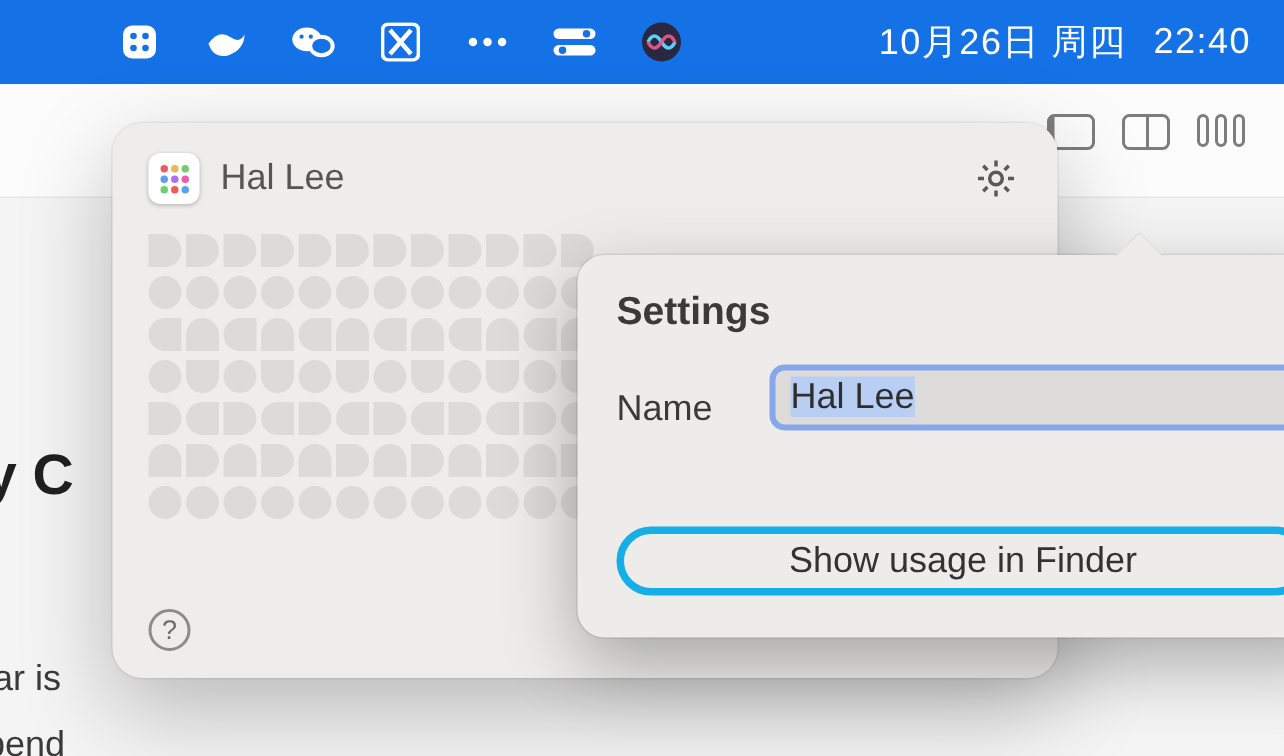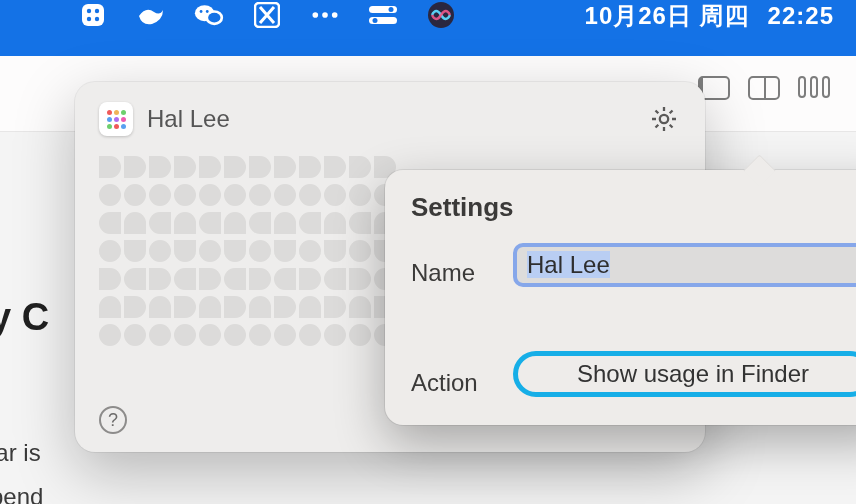--- a/index.html
+++ b/index.html
@@ -10,26 +10,25 @@
       background: #fff;
       overflow: hidden;
       position: relative;
     }
 
     
     .menubar {
       background: #1472e6;
       height: 56px;
       display: flex;
-      align-items: flex-start;
+      align-items: center;
       padding: 0 18px;
       gap: 24px;
       position: relative;
       color: #fff;
-      font-weight: bold;
     }
     .menubar-left {
       display: flex;
       gap: 28px;
       align-items: center;
       margin-left: 60px;
     }
     .menubar-icon {
       width: 30px;
       height: 30px;
@@ -327,21 +326,21 @@
     <div class="menubar-icon">
       <svg width="28" height="28" viewBox="0 0 28 28">
           <circle cx="14" cy="14" r="13" fill="#2a2740"></circle>
           <path d="M5 14 Q9 6 14 14 Q19 22 23 14" stroke="#5ad0f4" stroke-width="2.4" fill="none"></path>
           <path d="M5 14 Q9 22 14 14 Q19 6 23 14" stroke="#f05a8c" stroke-width="2.4" fill="none" opacity=".9"></path>
         </svg>
     </div>
   </div>
   <div class="menubar-date">
     <span>10月26日 周四</span>
-    <span>22:25</span>
+    <span>22:40</span>
   </div>
 </div>
 
 <div class="window-bg">
   <div class="window-toolbar">
     <div class="right-icons">
       <div class="toolbar-icon" style="border-left-width:5px;"></div>
       <div class="toolbar-icon split"></div>
       <div class="toolbar-icon pill">
         <span></span>
@@ -476,16 +475,15 @@
   </div>
 </div>
 
 <div class="settings-pop">
   <div class="settings-title">Settings</div>
   <div class="settings-row">
     <div class="settings-label">Name</div>
     <div class="name-input"><span class="sel">Hal Lee</span></div>
   </div>
   <div class="settings-row" style="margin-bottom:0;">
-    <div class="settings-label">Action</div>
     <div class="action-pill">Show usage in Finder</div>
   </div>
 </div>
 
 </body></html>

